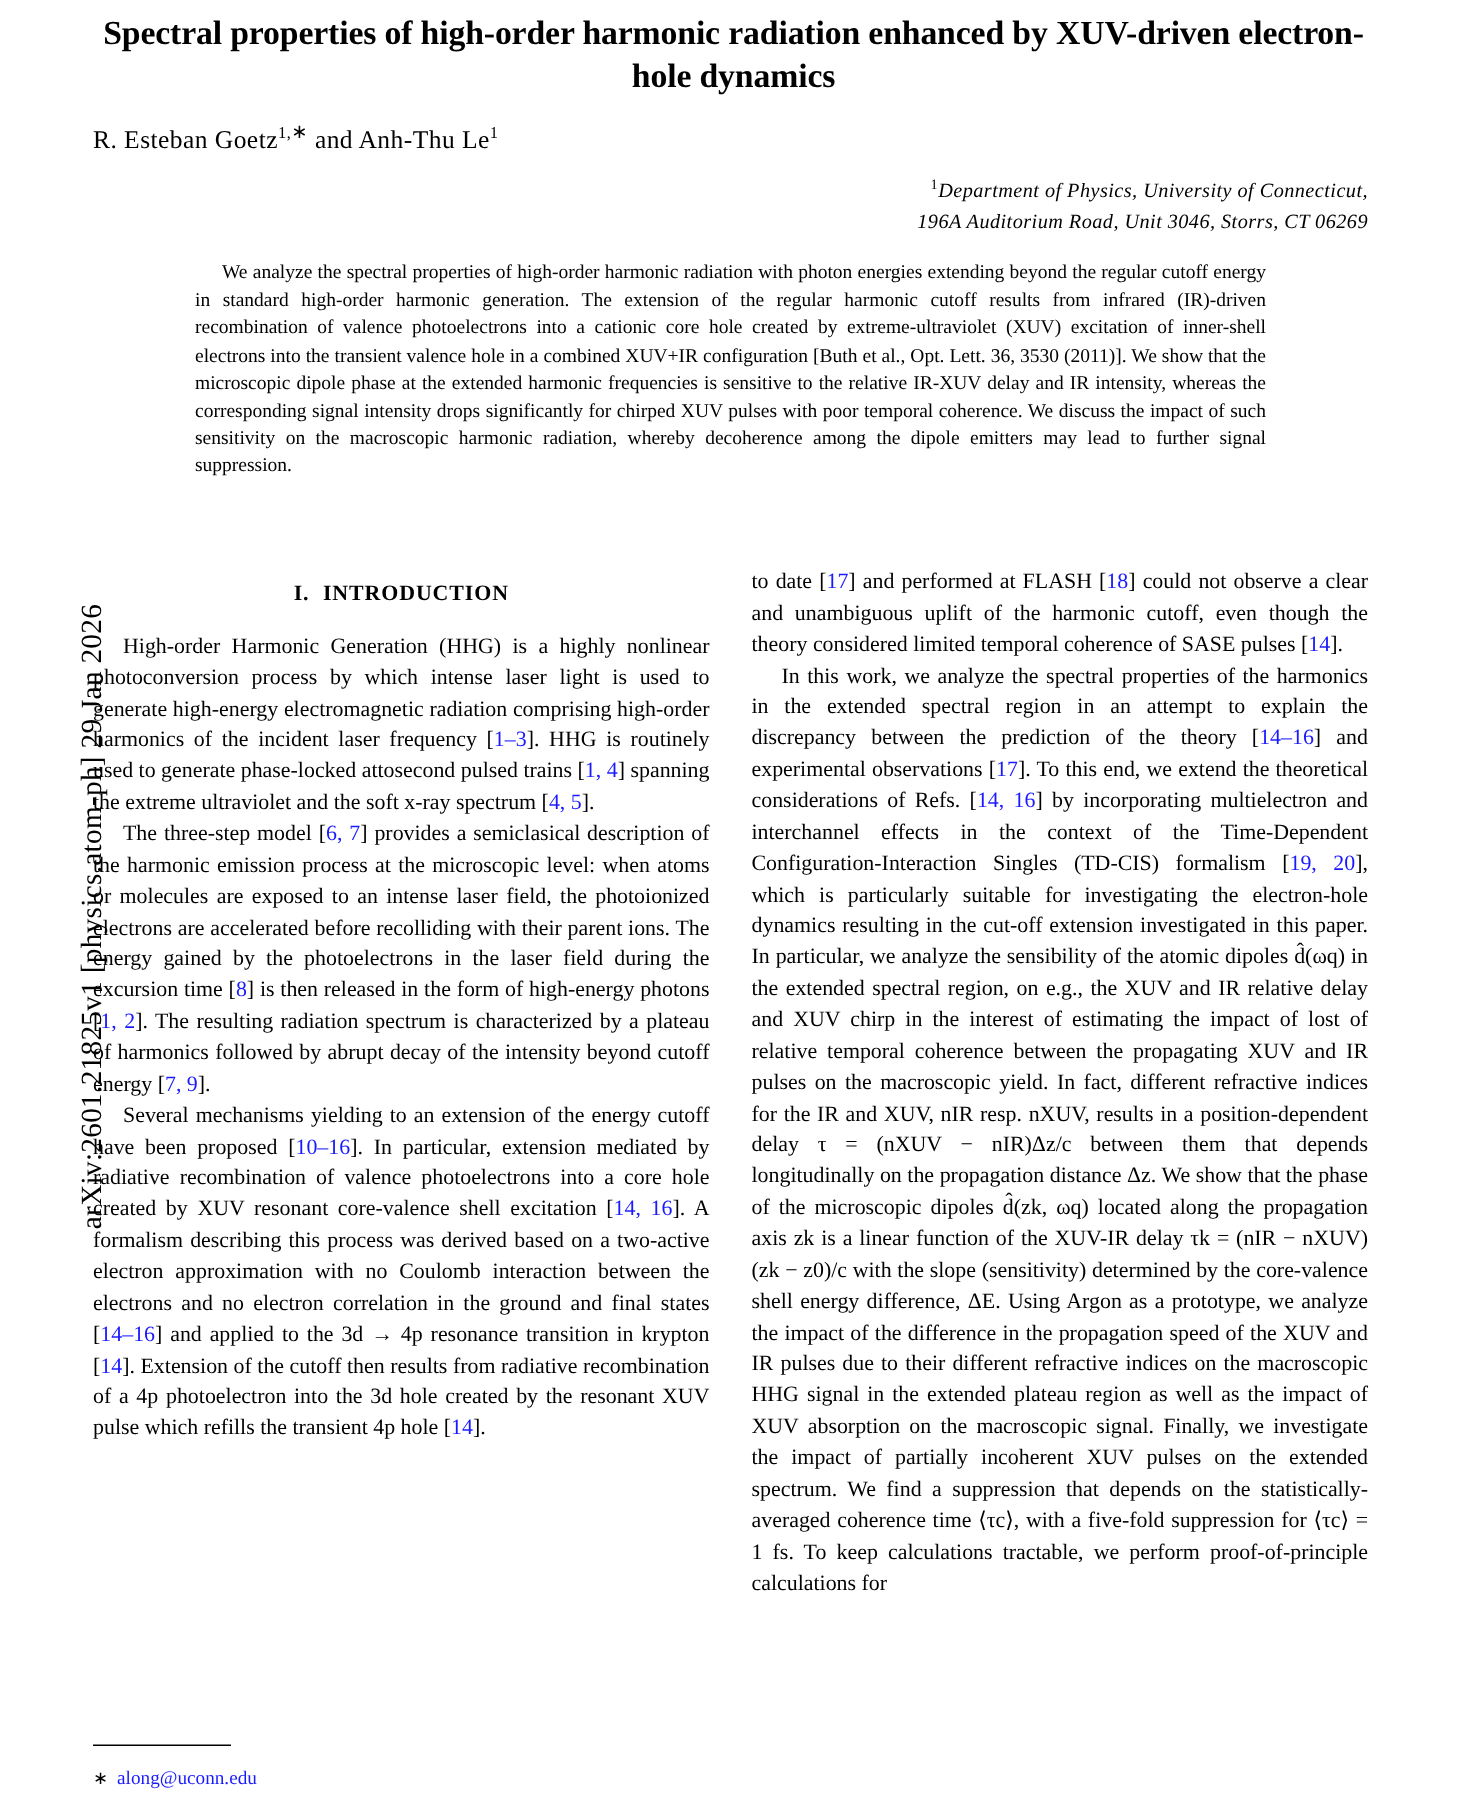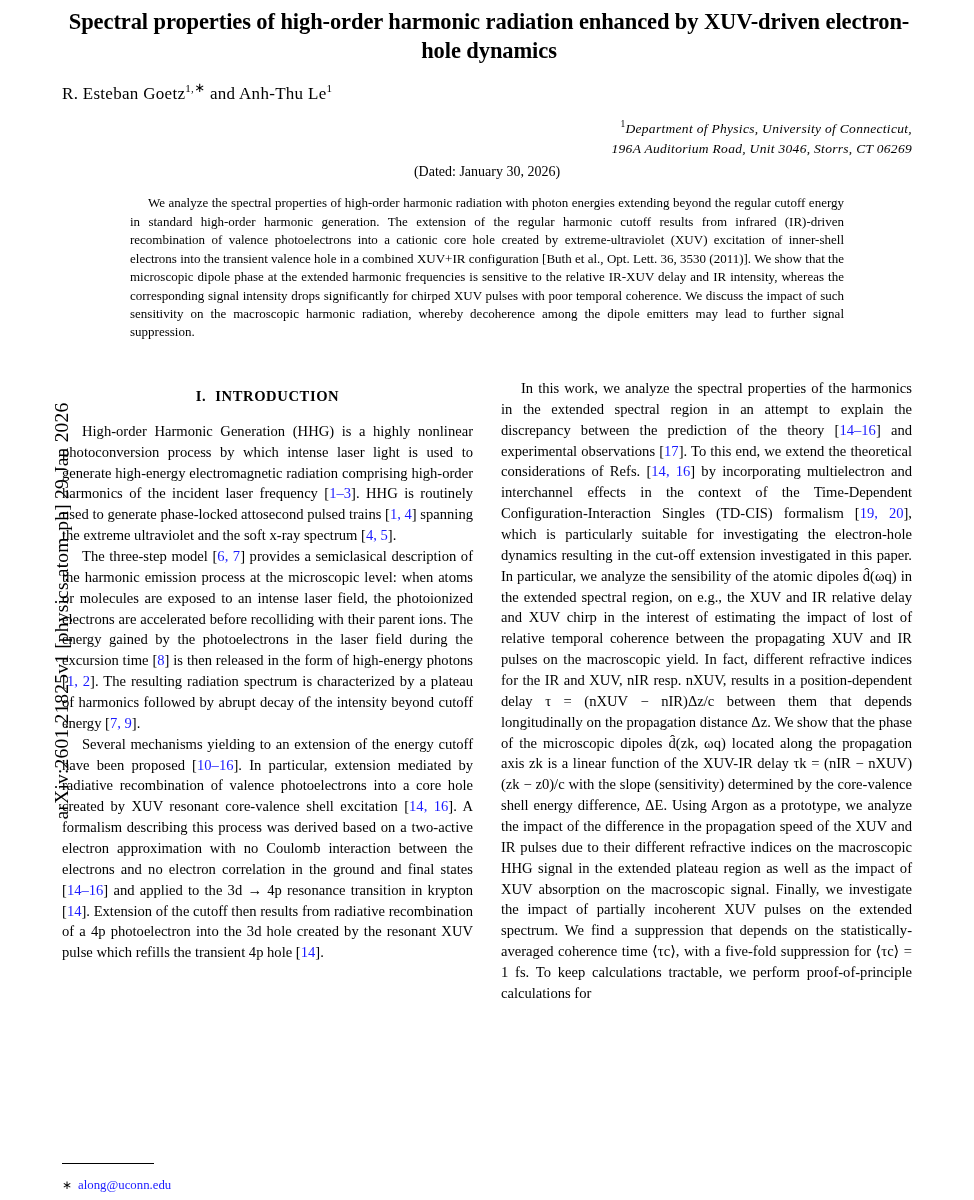--- a/index.html
+++ b/index.html
@@ -151,38 +151,38 @@
     <span>R. Esteban Goetz</span><sup>1,</sup><sup class="star"><span>∗</span></sup>
     <span>and</span>
     <span>Anh-Thu Le</span><sup>1</sup>
   </div>
 
   <div class="affil">
     <sup>1</sup><span>Department of Physics, University of Connecticut,</span><br>
     <span>196A Auditorium Road, Unit 3046, Storrs, CT 06269</span>
   </div>
 
-  <div class="dated">(Dated: January 30, 2026)</div>
 
   <div class="abstract"><span class="indent"></span><span>We analyze the spectral properties of high-order harmonic radiation with photon energies extending beyond the regular cutoff energy in standard high-order harmonic generation. The extension of the regular harmonic cutoff results from infrared (IR)-driven recombination of valence photoelectrons into a cationic core hole created by extreme-ultraviolet (XUV) excitation of inner-shell electrons into the transient valence hole in a combined XUV+IR configuration [Buth et al., Opt. Lett. 36, 3530 (2011)]. We show that the microscopic dipole phase at the extended harmonic frequencies is sensitive to the relative IR-XUV delay and IR intensity, whereas the corresponding signal intensity drops significantly for chirped XUV pulses with poor temporal coherence. We discuss the impact of such sensitivity on the macroscopic harmonic radiation, whereby decoherence among the dipole emitters may lead to further signal suppression.</span></div>
 
   <div class="columns">
 
     <div class="col">
       <div class="section-head">
         <span class="numeral">I.</span><span>INTRODUCTION</span>
       </div>
       <p>High-order Harmonic Generation (HHG) is a highly nonlinear photoconversion process by which intense laser light is used to generate high-energy electromagnetic radiation comprising high-order harmonics of the incident laser frequency [<span class="cite">1–3</span>]. HHG is routinely used to generate phase-locked attosecond pulsed trains [<span class="cite">1, 4</span>] spanning the extreme ultraviolet and the soft x-ray spectrum [<span class="cite">4, 5</span>].</p>
       <p>The three-step model [<span class="cite">6, 7</span>] provides a semiclasical description of the harmonic emission process at the microscopic level: when atoms or molecules are exposed to an intense laser field, the photoionized electrons are accelerated before recolliding with their parent ions. The energy gained by the photoelectrons in the laser field during the excursion time [<span class="cite">8</span>] is then released in the form of high-energy photons [<span class="cite">1, 2</span>]. The resulting radiation spectrum is characterized by a plateau of harmonics followed by abrupt decay of the intensity beyond cutoff energy [<span class="cite">7, 9</span>].</p>
       <p>Several mechanisms yielding to an extension of the energy cutoff have been proposed [<span class="cite">10–16</span>]. In particular, extension mediated by radiative recombination of valence photoelectrons into a core hole created by XUV resonant core-valence shell excitation [<span class="cite">14, 16</span>]. A formalism describing this process was derived based on a two-active electron approximation with no Coulomb interaction between the electrons and no electron correlation in the ground and final states [<span class="cite">14–16</span>] and applied to the 3d → 4p resonance transition in krypton [<span class="cite">14</span>]. Extension of the cutoff then results from radiative recombination of a 4p photoelectron into the 3d hole created by the resonant XUV pulse which refills the transient 4p hole [<span class="cite">14</span>].</p>
 
       <div class="footnote-rule"></div>
       <div class="footnote">
         <span class="star">∗</span><span class="email">along@uconn.edu</span>
       </div>
     </div>
 
     <div class="col">
+      <p class="noindent">to date [<span class="cite">17</span>] and performed at FLASH [<span class="cite">18</span>] could not observe a clear and unambiguous uplift of the harmonic cutoff, even though the theory considered limited temporal coherence of SASE pulses [<span class="cite">14</span>].</p>
       <p>In this work, we analyze the spectral properties of the harmonics in the extended spectral region in an attempt to explain the discrepancy between the prediction of the theory [<span class="cite">14–16</span>] and experimental observations [<span class="cite">17</span>]. To this end, we extend the theoretical considerations of Refs. [<span class="cite">14, 16</span>] by incorporating multielectron and interchannel effects in the context of the Time-Dependent Configuration-Interaction Singles (TD-CIS) formalism [<span class="cite">19, 20</span>], which is particularly suitable for investigating the electron-hole dynamics resulting in the cut-off extension investigated in this paper. In particular, we analyze the sensibility of the atomic dipoles d̂(ωq) in the extended spectral region, on e.g., the XUV and IR relative delay and XUV chirp in the interest of estimating the impact of lost of relative temporal coherence between the propagating XUV and IR pulses on the macroscopic yield. In fact, different refractive indices for the IR and XUV, nIR resp. nXUV, results in a position-dependent delay τ = (nXUV − nIR)Δz/c between them that depends longitudinally on the propagation distance Δz. We show that the phase of the microscopic dipoles d̂(zk, ωq) located along the propagation axis zk is a linear function of the XUV-IR delay τk = (nIR − nXUV)(zk − z0)/c with the slope (sensitivity) determined by the core-valence shell energy difference, ΔE. Using Argon as a prototype, we analyze the impact of the difference in the propagation speed of the XUV and IR pulses due to their different refractive indices on the macroscopic HHG signal in the extended plateau region as well as the impact of XUV absorption on the macroscopic signal. Finally, we investigate the impact of partially incoherent XUV pulses on the extended spectrum. We find a suppression that depends on the statistically-averaged coherence time ⟨τc⟩, with a five-fold suppression for ⟨τc⟩ = 1 fs. To keep calculations tractable, we perform proof-of-principle calculations for</p>
     </div>
 
   </div>
 </div>
 
 </body></html>

